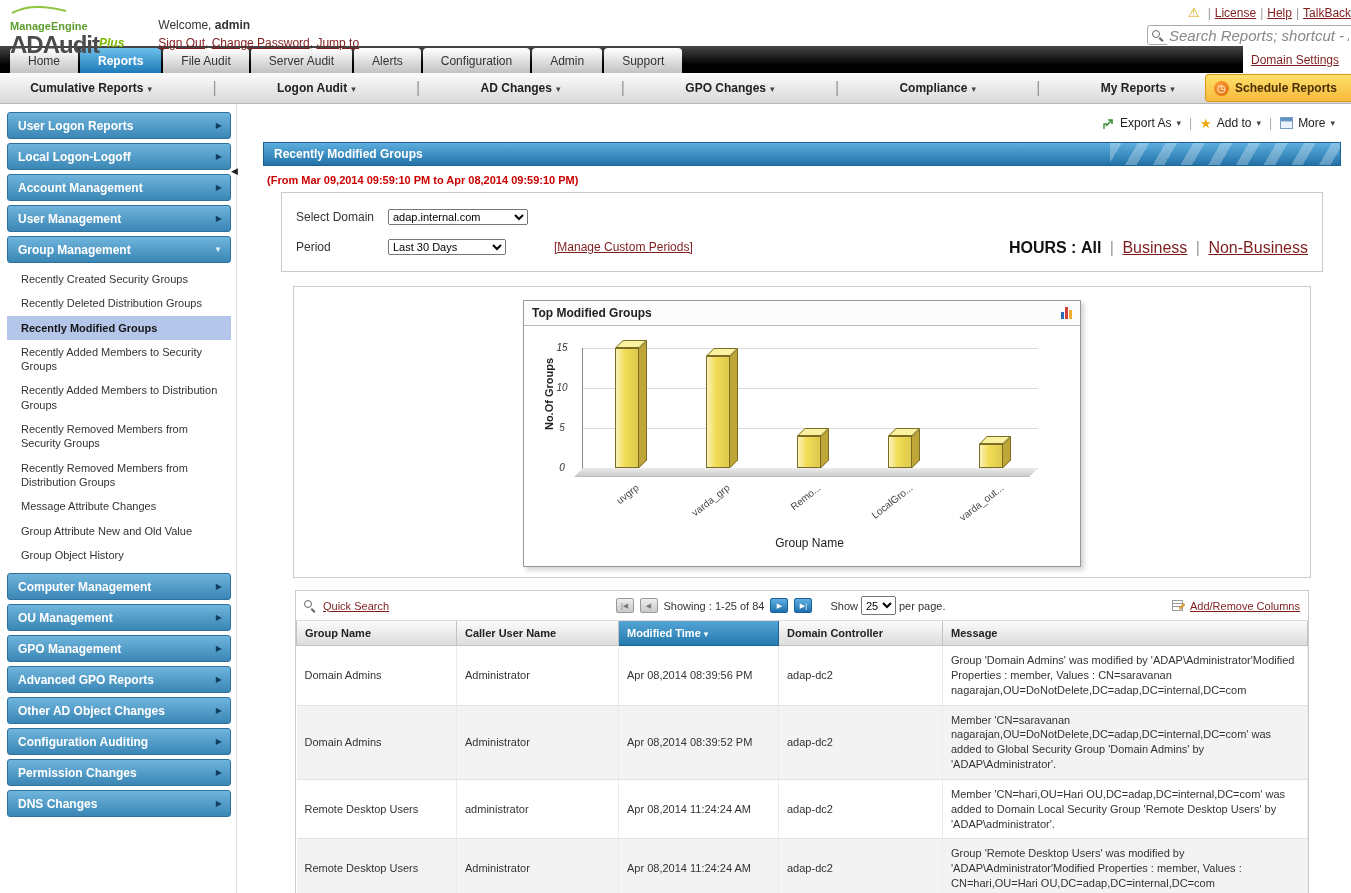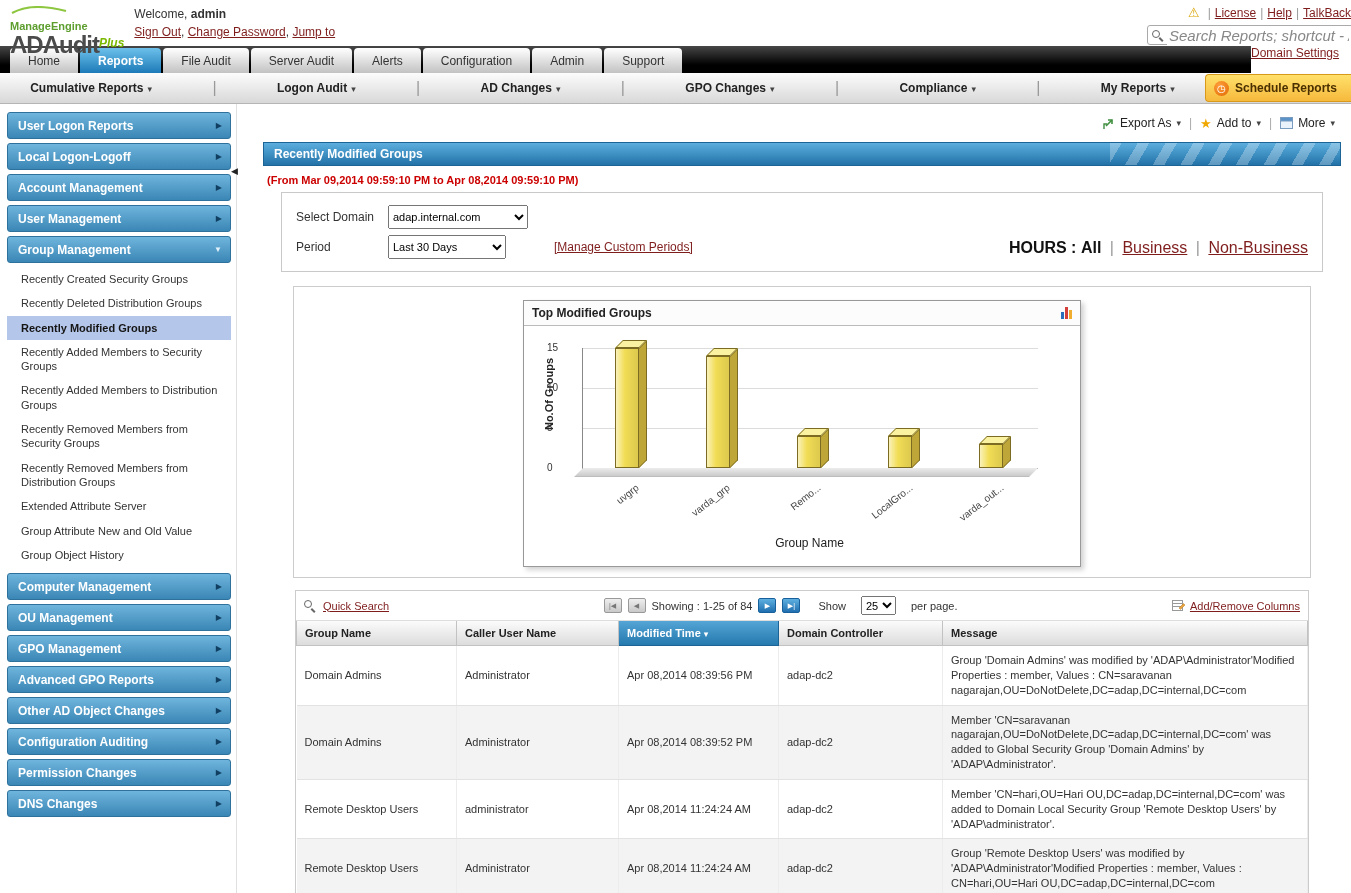--- a/index.html
+++ b/index.html
@@ -6,21 +6,21 @@
   .page{width:1351px;height:893px;position:relative;background:#fff;overflow:hidden;
         font-family:"Liberation Sans","DejaVu Sans",sans-serif;color:#333;}
   a{color:#7f1d1d;text-decoration:underline;cursor:pointer;}
 
   
   .top-header{height:46px;position:relative;background:#fff;display:flex;}
   .logo{padding:1px 6px 0 10px;line-height:1;}
   .logo .brand{font-size:11px;color:#5d9e2f;font-weight:bold;}
   .logo .product{font-size:24px;font-weight:bold;color:#4b4b4b;letter-spacing:-1px;}
   .logo .suffix{font-size:12px;font-weight:bold;font-style:italic;color:#7ab800;vertical-align:super;}
-  .welcome{padding-top:7px;margin-left:4px;font-size:12px;}
+  .welcome{padding-top:18px;margin-left:28px;font-size:12px;}
   .welcome .user{font-weight:bold;}
   .welcome .links{margin-top:4px;}
   .top-right{position:absolute;left:1188px;top:5px;white-space:nowrap;font-size:12px;}
   .warn-icon{color:#d9a400;font-size:13px;margin-right:4px;}
   .tr-div{color:#999;margin:0 4px;}
   .search-wrap{position:absolute;left:1147px;top:25px;width:230px;height:18px;border:1px solid #aaa;
                border-radius:3px;background:#fff;display:flex;align-items:center;padding-left:4px;}
   .search-wrap input{border:none;outline:none;font-size:15px;width:180px;font-family:inherit;font-style:italic;}
   .search-wrap input::placeholder{font-style:italic;color:#888;}
   .mag{position:relative;width:11px;height:11px;display:inline-block;margin-right:4px;flex:none;}
@@ -30,21 +30,21 @@
 
   
   .tabbar{height:27px;background:linear-gradient(#474747,#000 70%);display:flex;}
   .tabs{display:flex;align-items:flex-end;}
   .tab{height:25px;margin:2px 1px 0;border-radius:4px 4px 0 0;background:linear-gradient(#ffffff,#c2c2c2);
        font-size:12px;color:#333;display:flex;align-items:center;justify-content:center;
        padding:0 18px;min-width:60px;cursor:pointer;box-sizing:border-box;}
   .tab:first-child{margin-left:10px;}
   .tab.active{background:linear-gradient(#6cc0ea,#1d7ab8);color:#fff;font-weight:bold;}
   .tabbar-right{margin-left:auto;width:100px;min-width:100px;overflow:hidden;background:#fff;
-                display:flex;padding-left:0;font-size:12px;white-space:nowrap;}
+                display:flex;align-items:center;padding-left:8px;font-size:12px;white-space:nowrap;}
 
   
   .subnav{height:30px;background:linear-gradient(#fcfcfc,#d8d8d8);border-bottom:1px solid #b5b5b5;
           display:flex;align-items:center;}
   .subnav-items{flex:1;display:flex;align-items:center;justify-content:space-around;}
   .subnav-item{font-size:12px;font-weight:bold;color:#222;cursor:pointer;white-space:nowrap;}
   .subnav-item .caret{font-size:9px;margin-left:4px;color:#444;}
   .sn-div{color:#999;}
   .schedule-btn{height:26px;display:flex;align-items:center;gap:6px;padding:0 14px 0 8px;
                 background:linear-gradient(#ffe06a,#f6b93d);border:1px solid #d99a1a;border-right:none;
@@ -82,41 +82,41 @@
              color:#fff;font-weight:bold;font-size:12px;display:flex;align-items:center;
              padding:0 10px;position:relative;overflow:hidden;}
   .title-bar::after{content:'';position:absolute;right:0;top:0;bottom:0;width:230px;
              background:repeating-linear-gradient(120deg,rgba(255,255,255,.28) 0 10px,rgba(255,255,255,0) 10px 24px);}
   .date-range{margin:8px 4px 6px;color:#cc0000;font-size:11px;font-weight:bold;}
 
   .filter-box{border:1px solid #c9c9c9;margin:2px 18px 14px;padding:12px 14px;position:relative;font-size:12px;}
   .f-row{display:flex;align-items:center;height:24px;}
   .f-row + .f-row{margin-top:6px;}
   .f-label{width:92px;}
-  .filter-box select{font-size:11px;font-family:inherit;height:24px;}
+  .filter-box select{font-size:11px;font-family:inherit;height:16px;}
   .sel-domain{width:140px;}
   .sel-period{width:118px;}
   .mcp-link{margin-left:48px;font-size:12px;}
   .hours{position:absolute;right:14px;bottom:14px;font-size:16px;}
   .hours .hlabel,.hours .hall{font-weight:bold;color:#111;}
   .hours .hdiv{color:#999;margin:0 4px;}
 
   
   .chart-panel{border:1px solid #ccc;margin:0 30px 12px;height:292px;display:flex;
                justify-content:center;align-items:flex-start;padding-top:13px;box-sizing:border-box;}
   .chart-box{width:556px;border:1px solid #999;background:#fff;box-shadow:3px 3px 5px rgba(0,0,0,.18);}
   .chart-header{display:flex;justify-content:space-between;align-items:center;padding:5px 8px;
                 border-bottom:1px solid #bbb;font-size:12px;font-weight:bold;color:#222;background:#fcfcfc;}
   .chart-body{position:relative;height:240px;}
   .ylab{position:absolute;left:-40px;top:62px;width:130px;text-align:center;transform:rotate(-90deg);
         font-size:11px;font-weight:bold;color:#222;}
   #plot{position:absolute;left:58px;top:22px;width:455px;height:120px;
         border-left:1px solid #888;border-bottom:1px solid #888;}
   .gline{position:absolute;left:0;right:0;height:1px;background:#dcdcdc;}
-  .ytick{position:absolute;left:-36px;width:30px;text-align:left;font-size:10px;color:#333;}
+  .ytick{position:absolute;left:-36px;width:30px;text-align:center;font-size:10px;color:#333;font-style:italic;}
   .floor{position:absolute;left:0;top:100%;width:100%;height:8px;background:linear-gradient(#ececec,#cbcbcb);
          transform:skewX(-45deg);transform-origin:0 0;border-bottom:1px solid #bdbdbd;}
   .bar3d{position:absolute;bottom:0;width:24px;cursor:pointer;}
   .bar-front{position:absolute;left:0;top:0;width:100%;height:100%;background:#f2dd55;
              background-image:linear-gradient(90deg,rgba(255,255,255,.6),rgba(255,255,255,0) 40%,rgba(0,0,0,.08) 90%);
              border:1px solid #7c6b22;box-sizing:border-box;}
   .bar-side{position:absolute;left:100%;top:0;width:8px;height:100%;background:#bda washed;}
   .bar-side{position:absolute;left:100%;top:0;width:8px;height:100%;background:#bfa638;
             border:1px solid #7c6b22;border-left:none;box-sizing:border-box;
             transform:skewY(-45deg);transform-origin:0 0;}
@@ -135,21 +135,21 @@
   
   .table-panel{border:1px solid #ccc;margin:0 32px 0;background:#fff;}
   .table-toolbar{display:flex;align-items:center;padding:5px 8px;border-bottom:1px solid #ddd;font-size:11px;}
   .qsearch{display:flex;align-items:center;gap:4px;white-space:nowrap;}
   .pager{flex:1;display:flex;align-items:center;justify-content:center;gap:6px;}
   .pgbtn{width:18px;height:15px;border:1px solid #999;border-radius:2px;font-size:7px;
          display:flex;align-items:center;justify-content:center;cursor:pointer;box-sizing:border-box;}
   .pgbtn.disabled{background:linear-gradient(#eee,#c9c9c9);color:#777;}
   .pgbtn.enabled{background:linear-gradient(#5fb0e0,#1f6fb0);color:#fff;border-color:#17609c;}
   .pager select{font-size:11px;height:19px;font-family:inherit;}
-  .showsel{margin-left:12px;display:flex;align-items:center;gap:15px;}
+  .showsel{margin-left:12px;display:flex;align-items:center;gap:3px;}
   .addcols{margin-left:auto;display:flex;align-items:center;gap:5px;white-space:nowrap;}
   table.report{width:100%;border-collapse:collapse;table-layout:fixed;}
   table.report th{font-size:11px;font-weight:bold;color:#222;text-align:left;padding:6px 8px;
         background:linear-gradient(#fbfbfb,#dcdcdc);border:1px solid #c2c2c2;border-top:none;}
   table.report th.sorted{background:linear-gradient(#55a5d6,#2579ad);color:#fff;border-color:#1d6496;}
   table.report th .sort-arrow{font-size:9px;margin-left:3px;}
   table.report td{font-size:11px;color:#333;padding:7px 8px;border-bottom:1px solid #e2e2e2;
         border-right:1px solid #ececec;vertical-align:middle;line-height:1.35;overflow-wrap:anywhere;}
   table.report tr:nth-child(even) td{background:#f3f3f3;}
 </style>
@@ -246,21 +246,21 @@
             <span class="side-arrow open">▼</span>
           </div>
           <div class="side-items">
             <div class="side-item">Recently Created Security Groups</div>
             <div class="side-item">Recently Deleted Distribution Groups</div>
             <div class="side-item selected">Recently Modified Groups</div>
             <div class="side-item">Recently Added Members to Security Groups</div>
             <div class="side-item">Recently Added Members to Distribution Groups</div>
             <div class="side-item">Recently Removed Members from Security Groups</div>
             <div class="side-item">Recently Removed Members from Distribution Groups</div>
-            <div class="side-item">Extended Attribute Server</div>
+            <div class="side-item">Message Attribute Changes</div>
             <div class="side-item">Group Attribute New and Old Value</div>
             <div class="side-item">Group Object History</div>
           </div>
           <div class="side-head">
             <span class="side-label">Computer Management</span>
             <span class="side-arrow">▶</span>
           </div>
           <div class="side-head">
             <span class="side-label">OU Management</span>
             <span class="side-arrow">▶</span>

